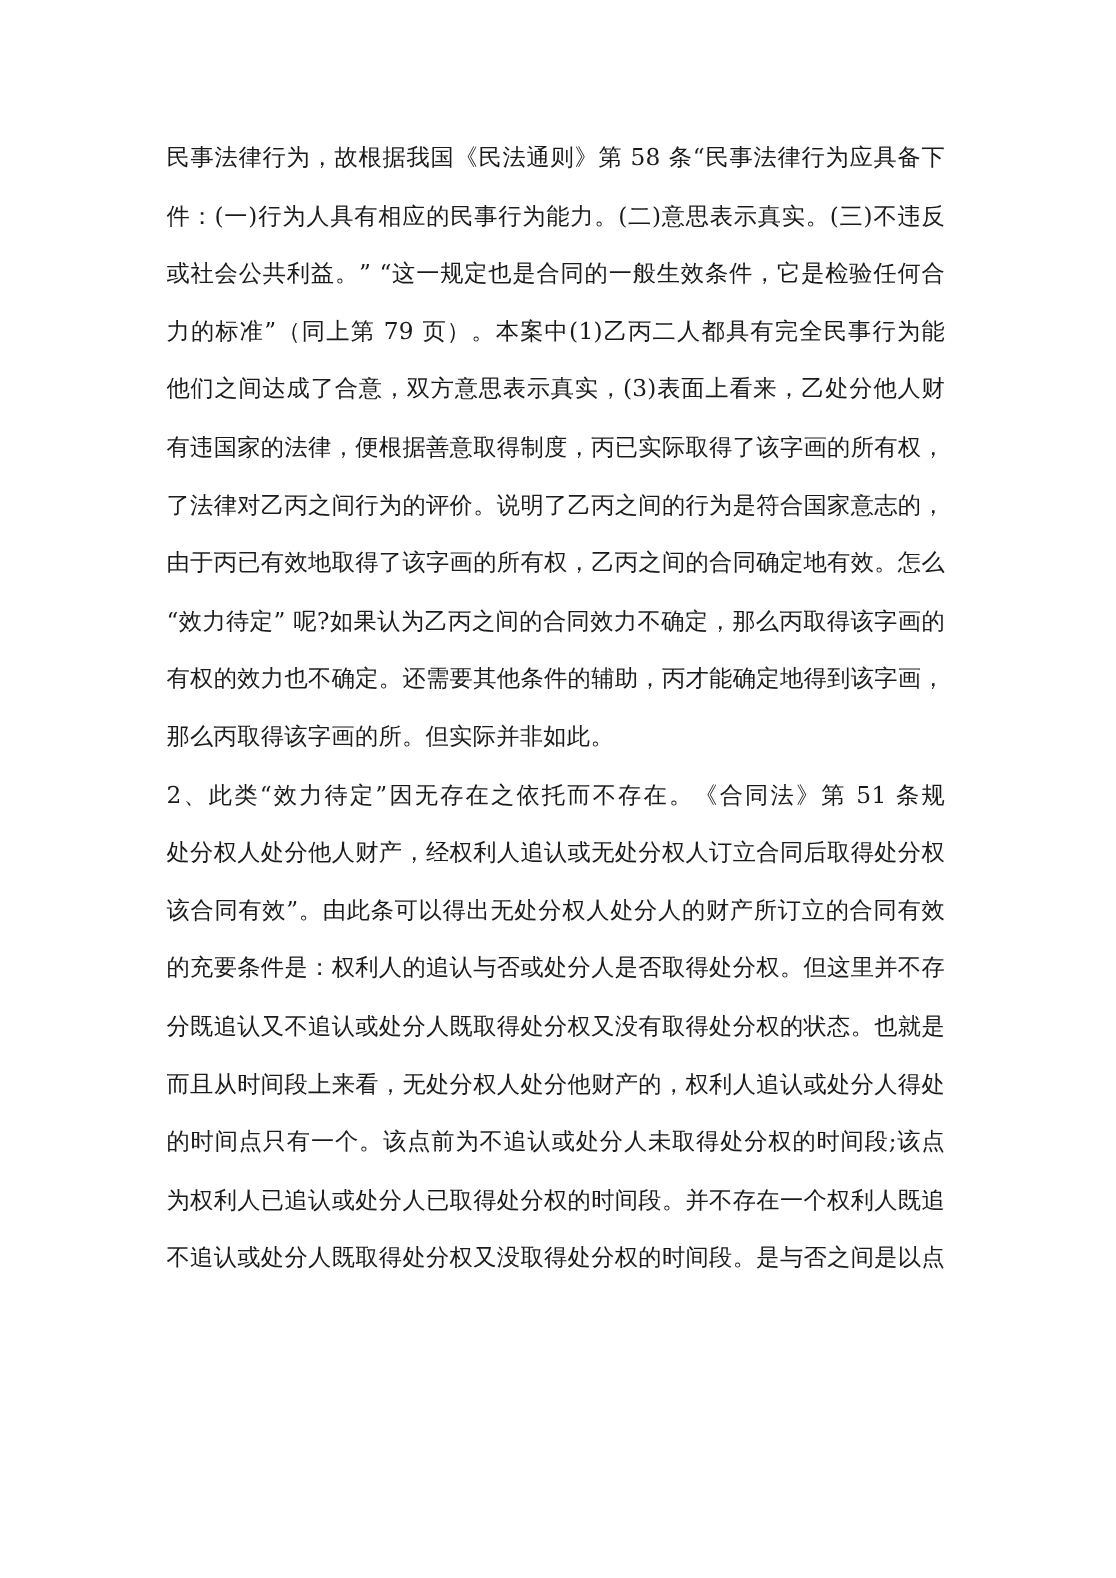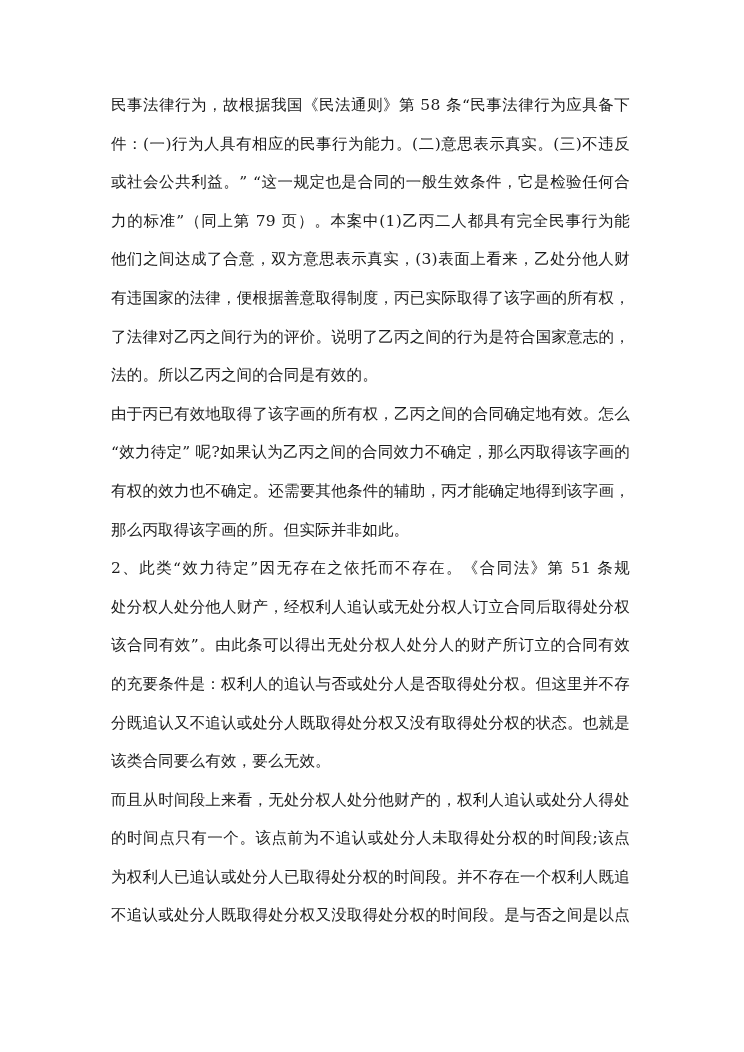--- a/index.html
+++ b/index.html
@@ -53,35 +53,33 @@
 <div class="page">
   <div class="textblock">
       <div class="para">
         <div class="line">民事法律行为，故根据我国《民法通则》第 58 条“民事法律行为应具备下列条</div>
         <div class="line">件：(一)行为人具有相应的民事行为能力。(二)意思表示真实。(三)不违反法律</div>
         <div class="line">或社会公共利益。” “这一规定也是合同的一般生效条件，它是检验任何合同效</div>
         <div class="line">力的标准”（同上第 79 页）。本案中(1)乙丙二人都具有完全民事行为能力。(2)</div>
         <div class="line">他们之间达成了合意，双方意思表示真实，(3)表面上看来，乙处分他人财产，</div>
         <div class="line">有违国家的法律，便根据善意取得制度，丙已实际取得了该字画的所有权，体现</div>
         <div class="line">了法律对乙丙之间行为的评价。说明了乙丙之间的行为是符合国家意志的，是合</div>
-        <div class="line short">法的。所以乙丙之间的合同是有效的。</div>
       </div>
       <div class="para">
         <div class="line">由于丙已有效地取得了该字画的所有权，乙丙之间的合同确定地有效。怎么能说</div>
         <div class="line">“效力待定” 呢?如果认为乙丙之间的合同效力不确定，那么丙取得该字画的所</div>
         <div class="line">有权的效力也不确定。还需要其他条件的辅助，丙才能确定地得到该字画，说明</div>
         <div class="line short">那么丙取得该字画的所。但实际并非如此。</div>
       </div>
       <div class="para">
         <div class="line">2、此类“效力待定”因无存在之依托而不存在。《合同法》第 51 条规定：“无</div>
         <div class="line">处分权人处分他人财产，经权利人追认或无处分权人订立合同后取得处分权的，</div>
         <div class="line">该合同有效”。由此条可以得出无处分权人处分人的财产所订立的合同有效与否</div>
         <div class="line">的充要条件是：权利人的追认与否或处分人是否取得处分权。但这里并不存在处</div>
         <div class="line">分既追认又不追认或处分人既取得处分权又没有取得处分权的状态。也就是说，</div>
-        <div class="line short">该类合同要么有效，要么无效。</div>
       </div>
       <div class="para">
         <div class="line">而且从时间段上来看，无处分权人处分他财产的，权利人追认或处分人得处分权</div>
         <div class="line">的时间点只有一个。该点前为不追认或处分人未取得处分权的时间段;该点之后</div>
         <div class="line">为权利人已追认或处分人已取得处分权的时间段。并不存在一个权利人既追认又</div>
         <div class="line">不追认或处分人既取得处分权又没取得处分权的时间段。是与否之间是以点来界</div>
       </div>
     </div>
 </div>
 

